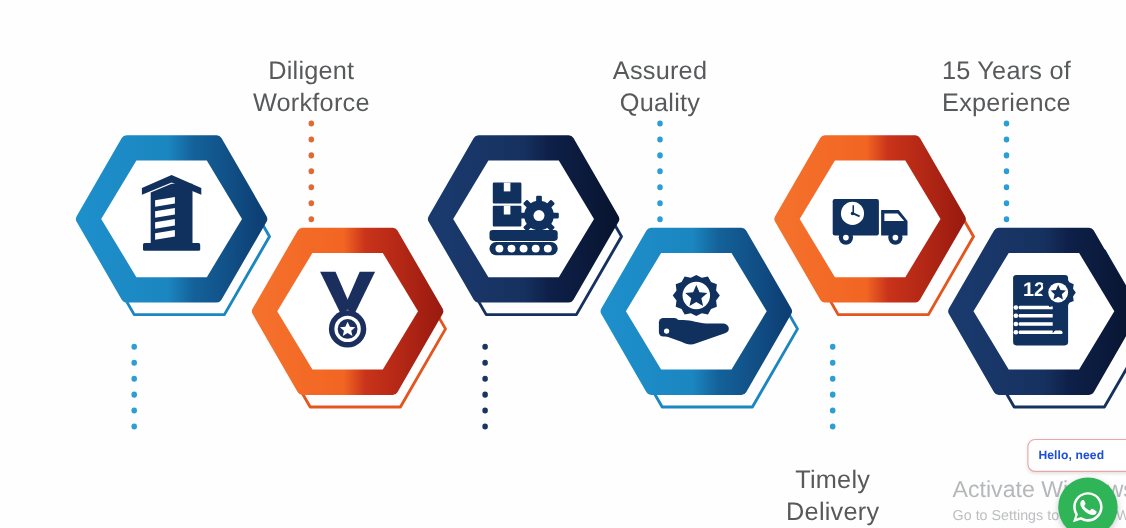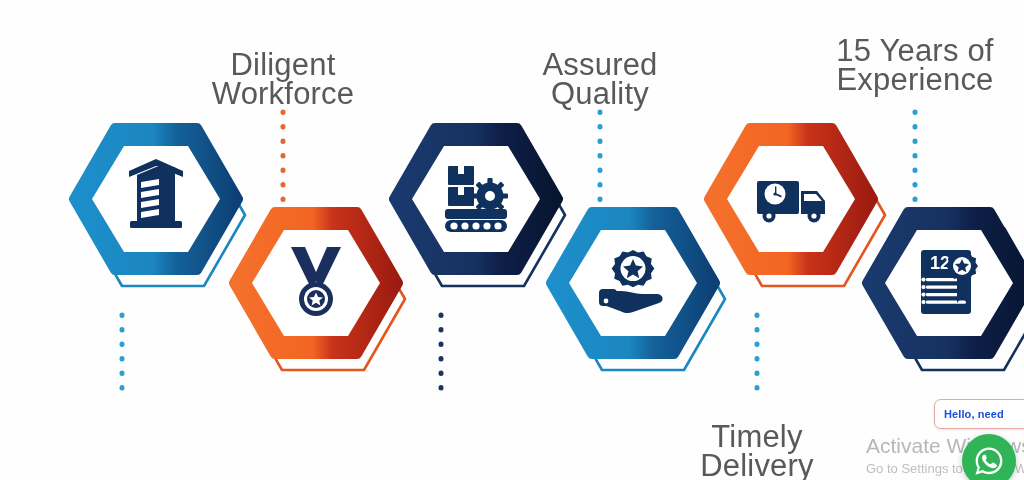--- a/index.html
+++ b/index.html
@@ -21,21 +21,21 @@
   #diagram-svg {
     position: absolute;
     left: 0;
     top: 0;
     width: 1024px;
     height: 480px;
   }
   .label {
     position: absolute;
     color: #58595b;
-    font-size: 31px;
+    font-size: 23px;
     line-height: 29px;
     letter-spacing: 0.2px;
     text-align: center;
     white-space: pre-line;
     font-weight: 400;
   }
   .label-top { }
   .label-bottom { }
 
   
@@ -318,21 +318,21 @@
   <div class="label label-top" style="left:183px; top:50px; width:200px;">Diligent
 Workforce</div>
 
 
   <div class="label label-top" style="left:500px; top:50px; width:200px;">Assured
 Quality</div>
 
   <div class="label label-bottom" style="left:657px; top:422px; width:200px;">Timely
 Delivery</div>
 
-  <div class="label label-top" style="left:815px; top:36px; width:200px;">15 Years of
+  <div class="label label-top" style="left:815px; top:50px; width:200px;">15 Years of
 Experience</div>
 
   <div id="watermark">
     <div class="wm-title">Activate Windows</div>
     <div class="wm-sub">Go to Settings to activate Windows.</div>
   </div>
 
   <div id="wa-bubble">
     <span class="wa-text">Hello, need</span>
   </div>

